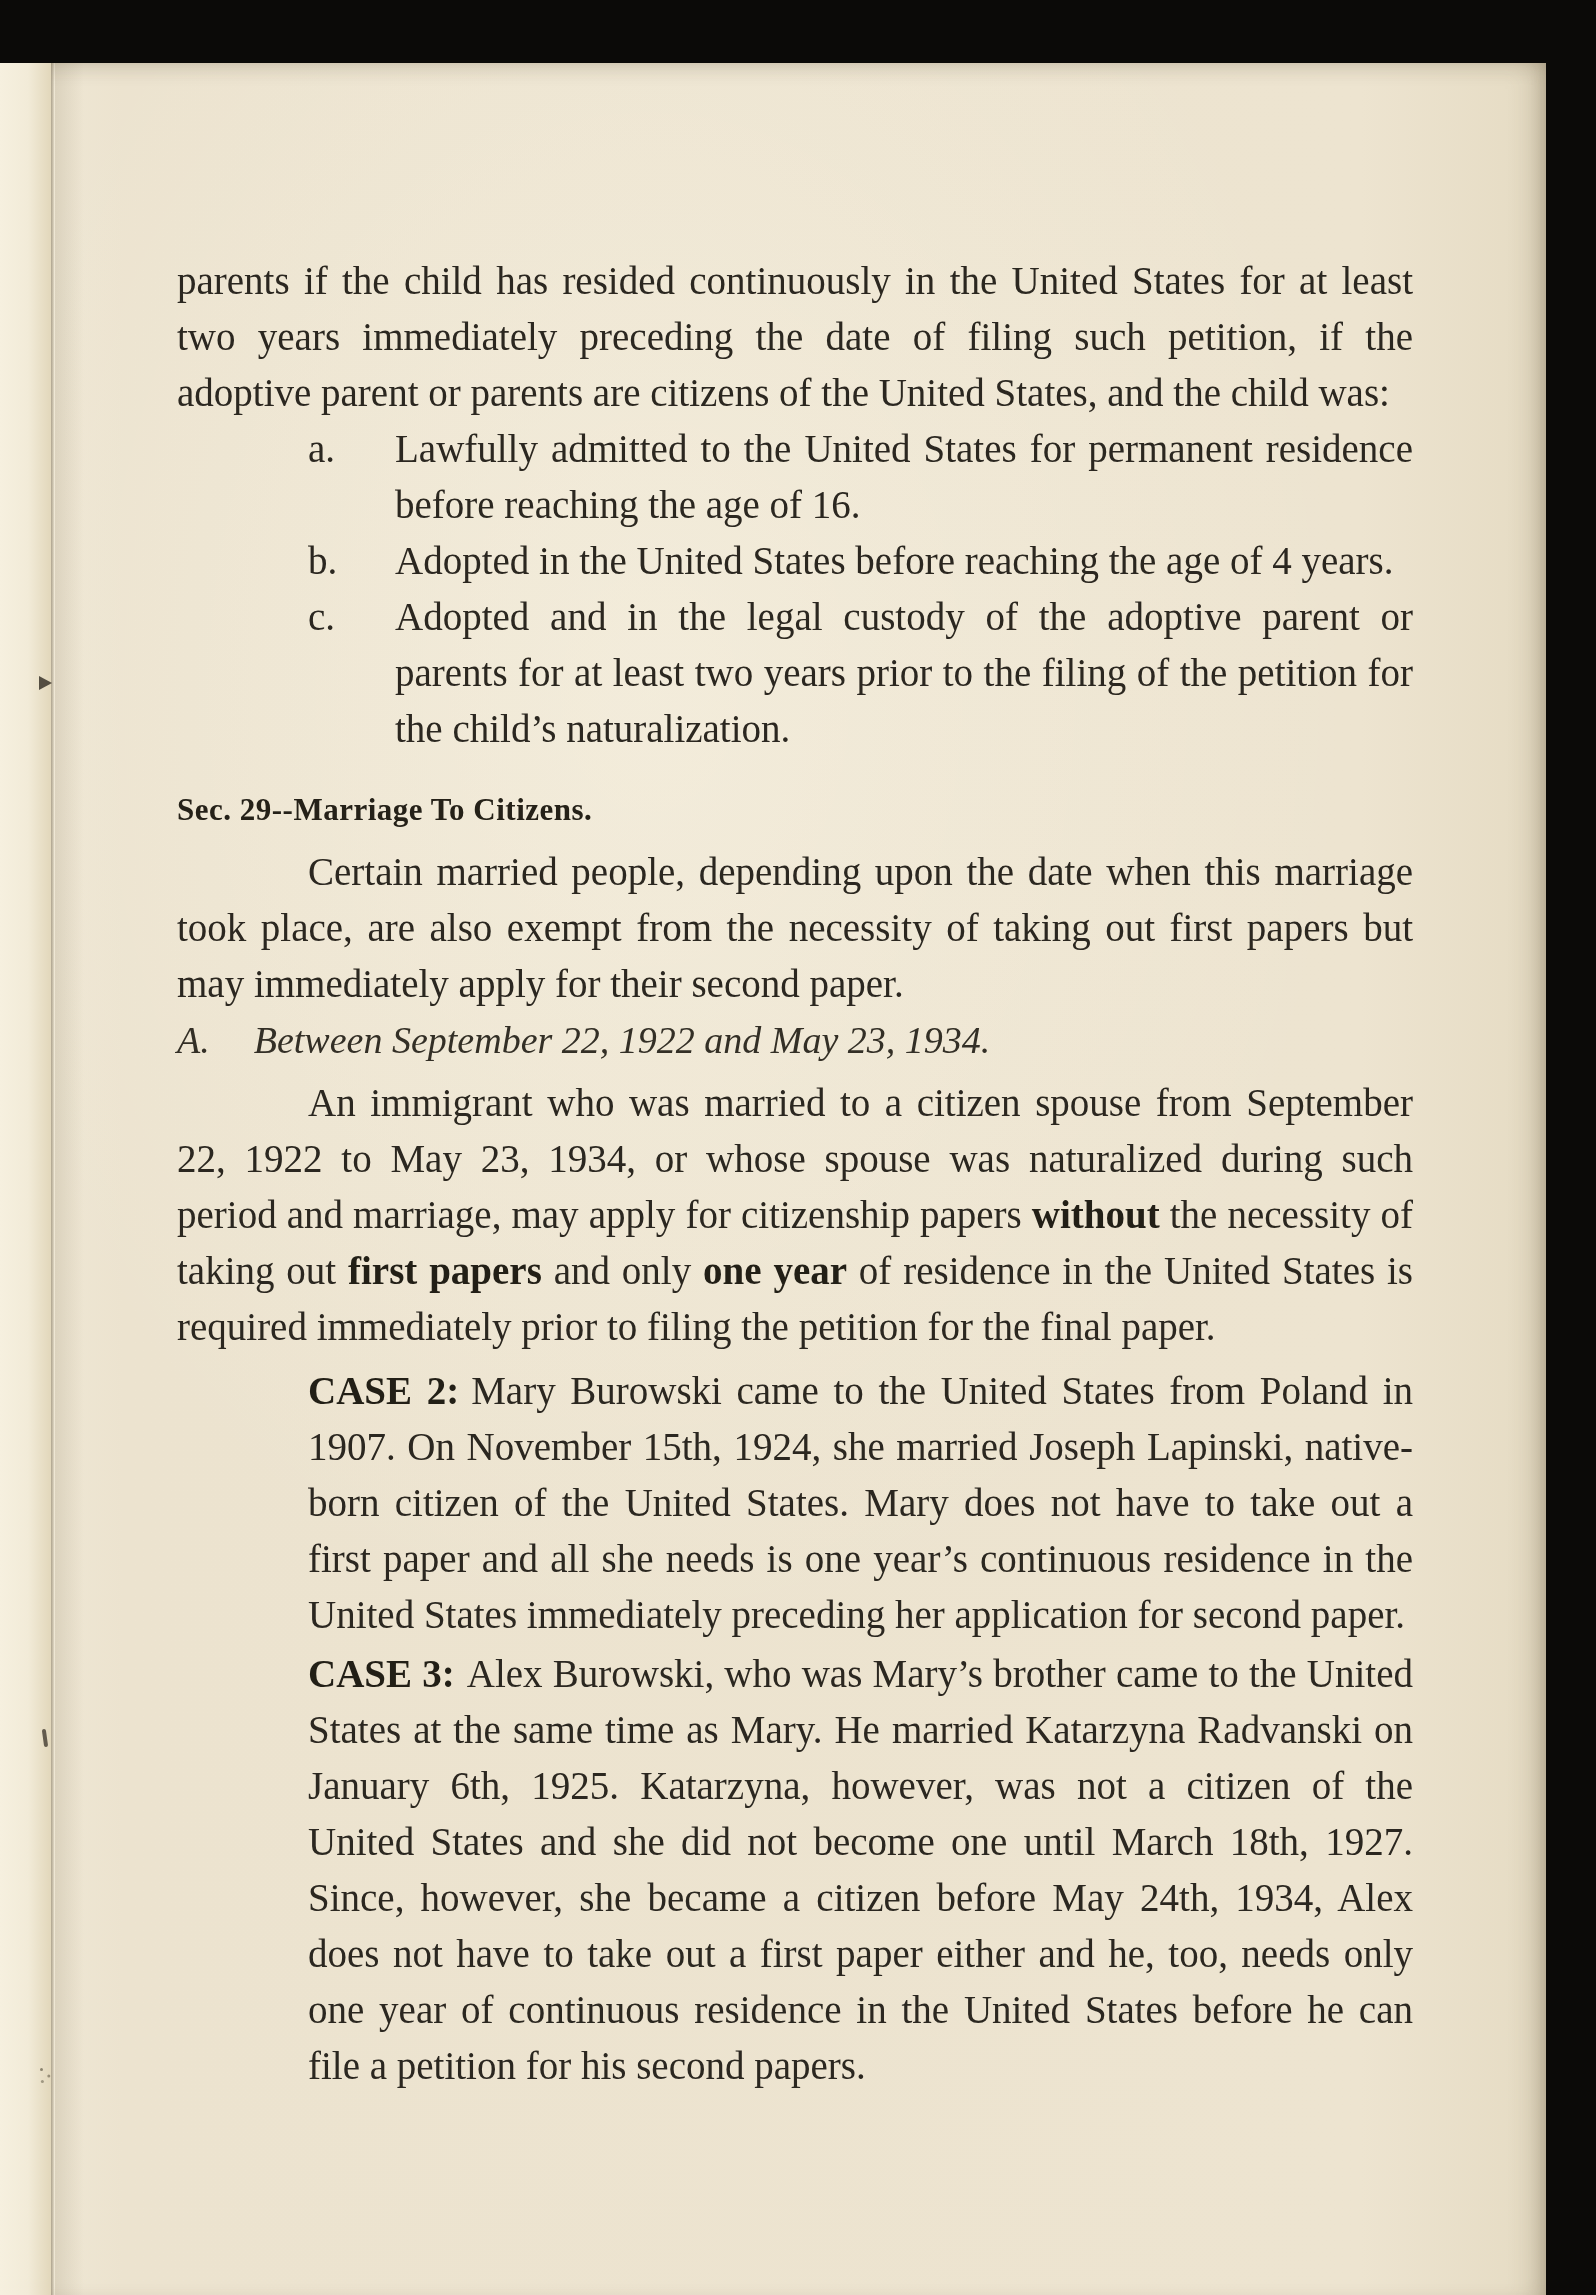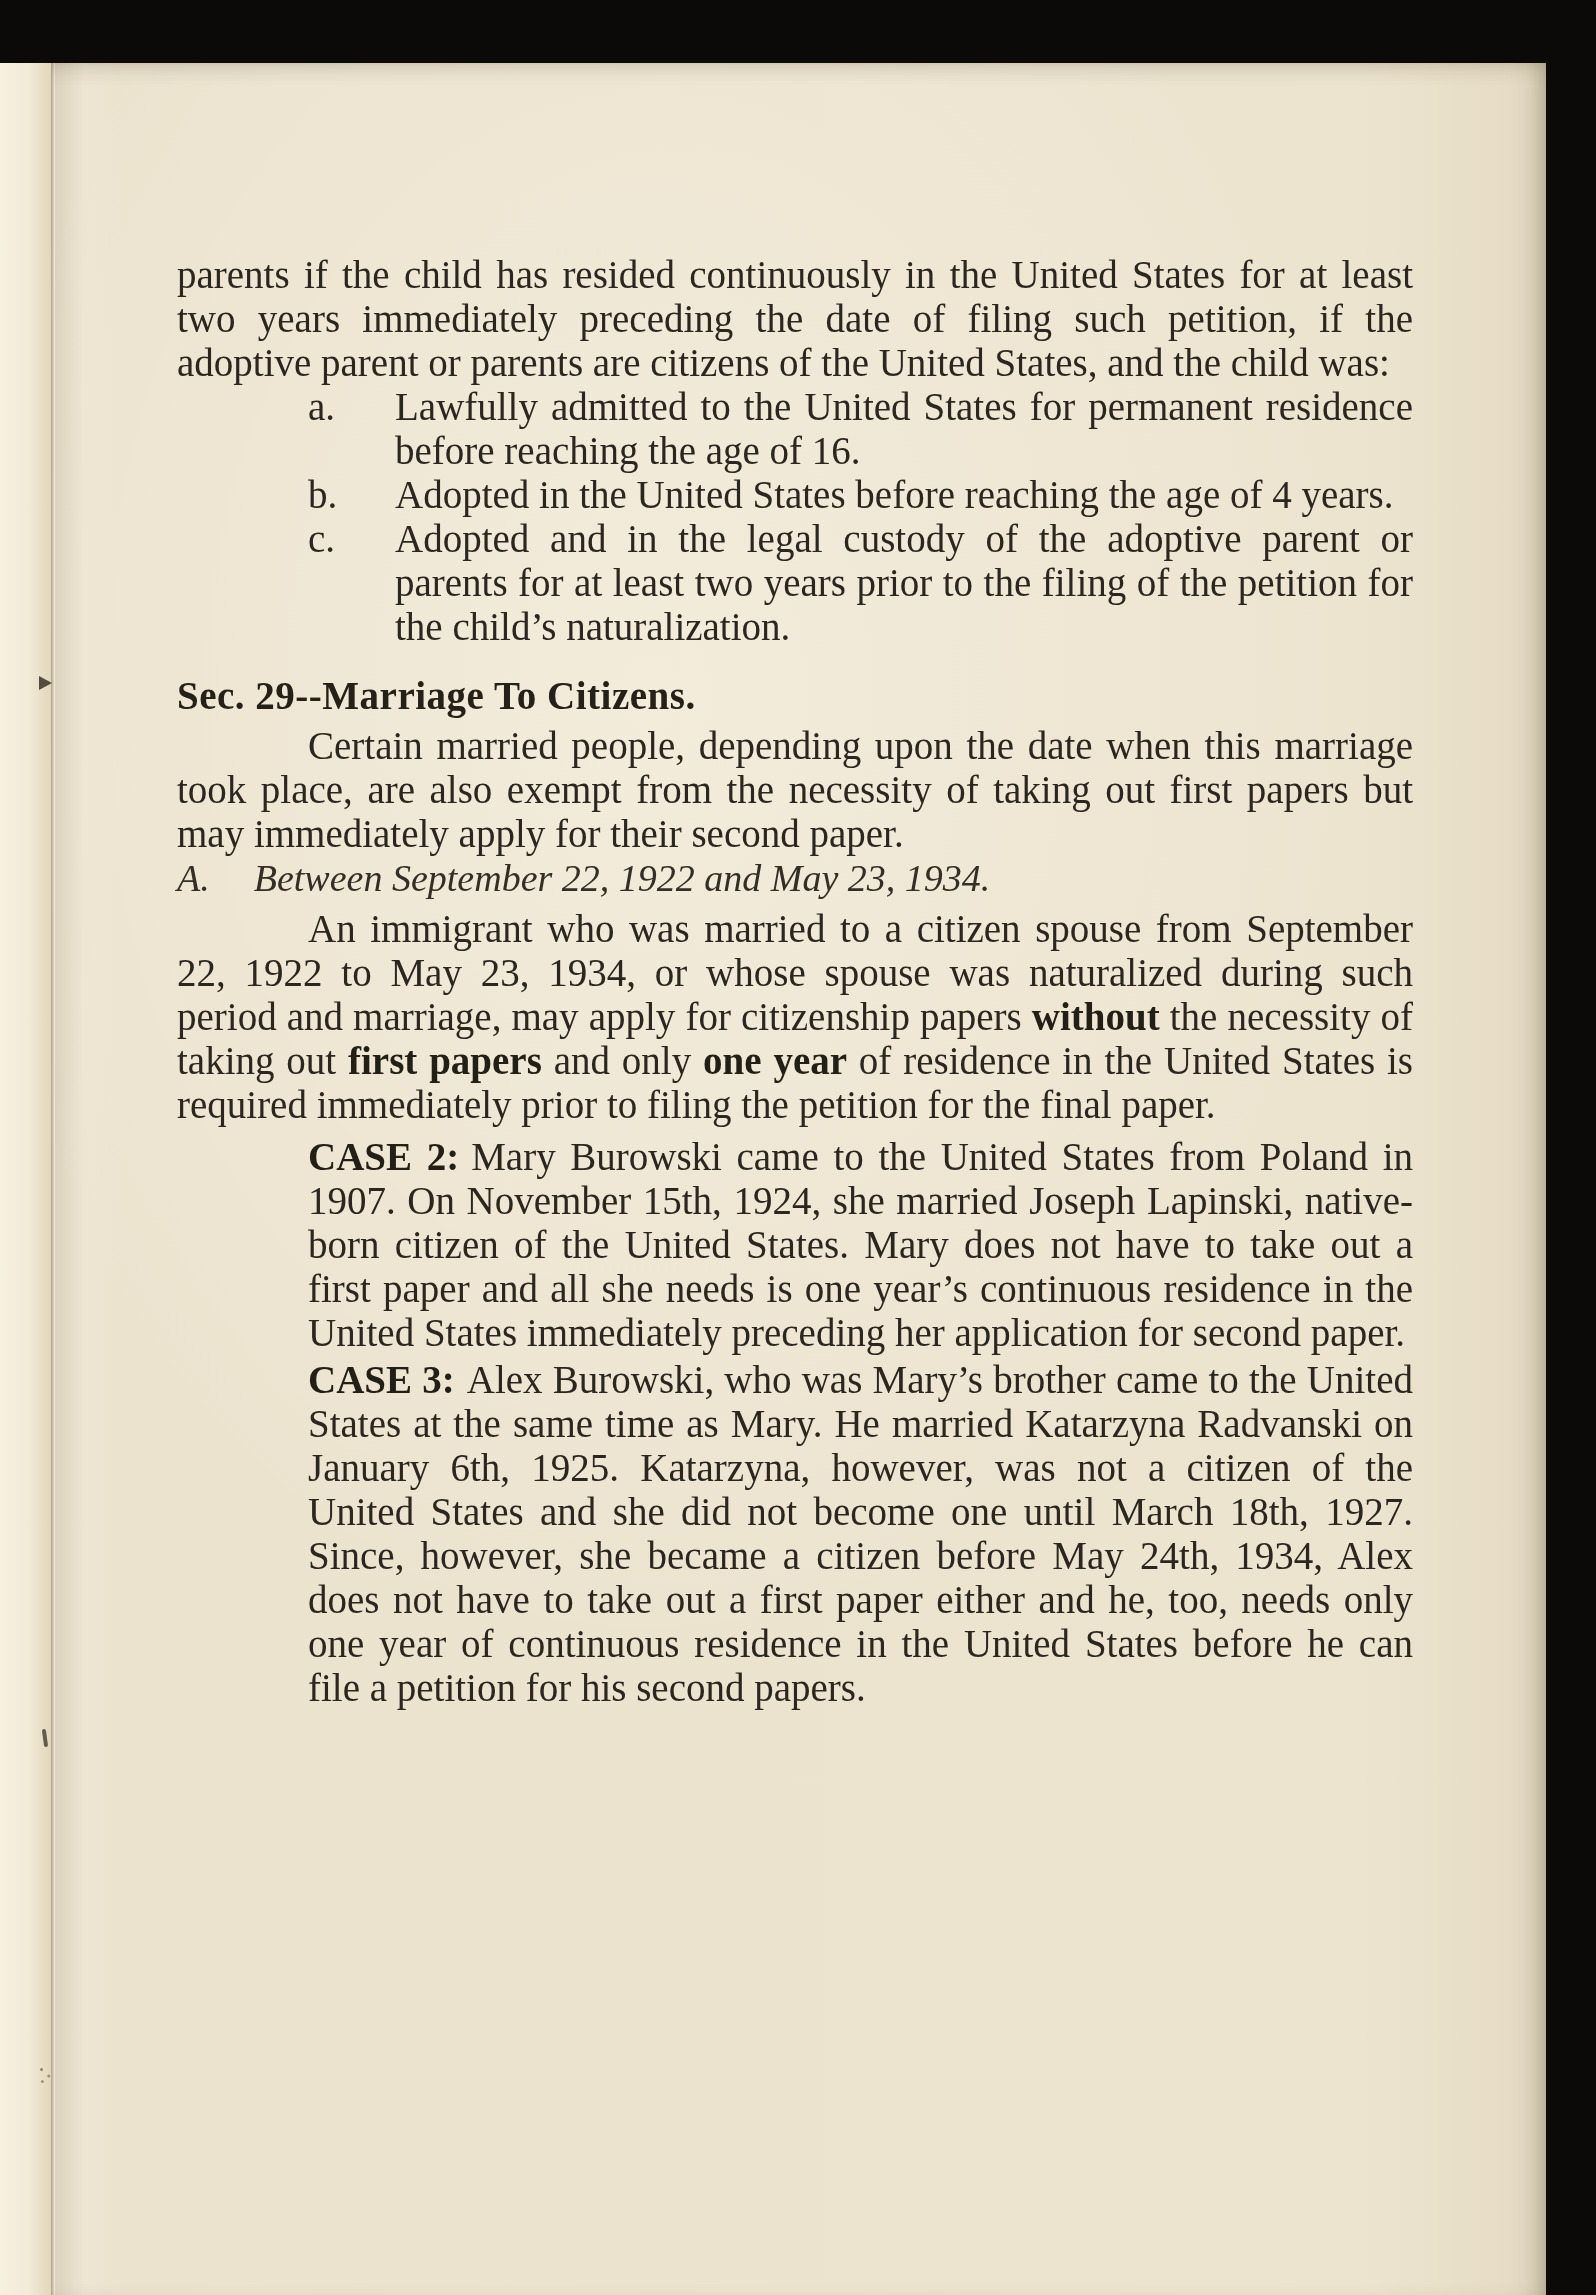--- a/index.html
+++ b/index.html
@@ -38,32 +38,32 @@
   .seam-shade {
     position: absolute; left: 55px; top: 0; bottom: 0; width: 29px;
     background: linear-gradient(90deg, rgba(120,105,75,0.16), rgba(120,105,75,0));
   }
   .content {
     position: absolute;
     left: 177px;
     top: 190px;
     width: 1236px;
     font-size: 39px;
-    line-height: 44px;
+    line-height: 56px;
     text-align: justify;
   }
   p, h2, h3 { margin: 0; }
   .indent { text-indent: 131px; }
   .list { margin-left: 131px; }
   .li { display: flex; align-items: baseline; }
   .letter { flex: 0 0 87px; width: 87px; text-align: left; }
   .li-text { flex: 1; text-align: justify; }
   .sec-heading {
     margin-top: 25px;
-    font-size: 39px;
+    font-size: 31px;
     font-weight: bold;
     text-align: left;
     letter-spacing: 0.5px;
     color: #252118;
   }
   .sec-para { margin-top: 5.5px; }
   .sub-heading {
     font-size: 38px;
     font-weight: normal;
     font-style: italic;

